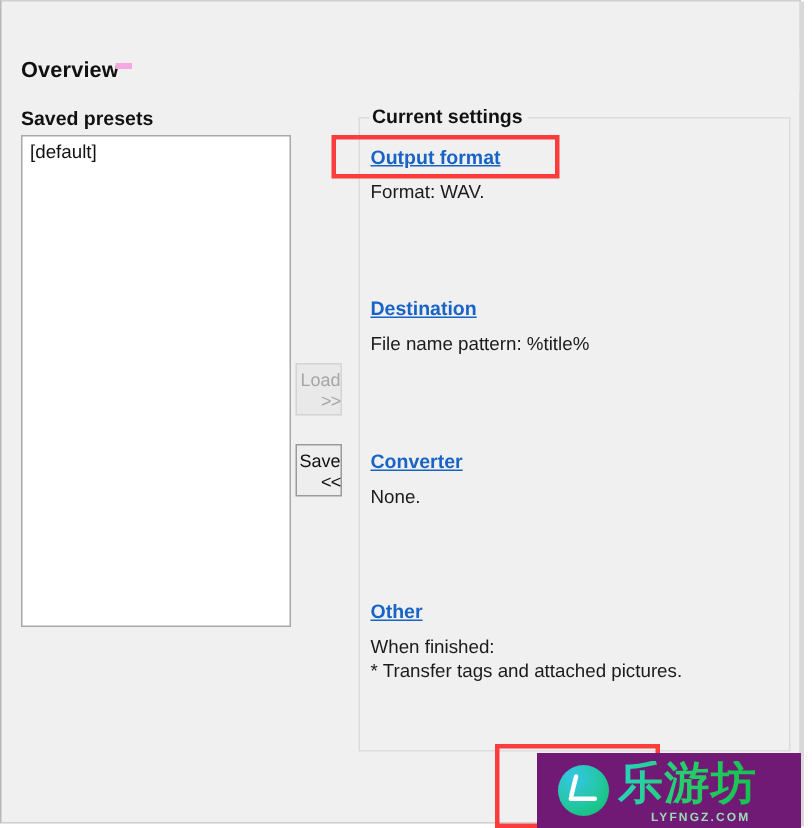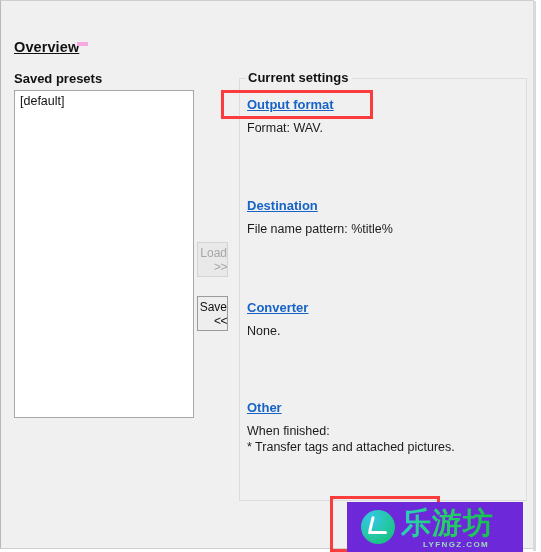--- a/index.html
+++ b/index.html
@@ -69,21 +69,20 @@
     width: 532px; height: 27px;
     background: #f0f0f0;
   }
   #page-title {
     position: absolute;
     left: 13px; top: 38px;
     font-size: 14.5px;
     font-weight: 700;
     color: #111;
     letter-spacing: .1px;
-    text-decoration: underline;
   }
   #title-artifact {
     position: absolute;
     left: 76px; top: 41px;
     width: 11px; height: 4px;
     background: #f5a9e0;
   }
 
   
   #saved-presets-label {
@@ -196,23 +195,23 @@
     border: 3px solid #fa3c3c;
     box-sizing: border-box;
     pointer-events: none;
   }
   #redbox-output { left: 221px; top: 90px; width: 152px; height: 29px; }
   #redbox-bottom { left: 330px; top: 496px; width: 110px; height: 56px; }
 
   
   #watermark {
     position: absolute;
-    left: 347px; top: 502px;
+    left: 358px; top: 502px;
     width: 176px; height: 50px;
-    background: #6d28d9;
+    background: #701a75;
     overflow: hidden;
   }
   #wm-mark {
     position: absolute;
     left: 14px; top: 8px;
     width: 34px; height: 34px;
     border-radius: 50%;
     background: radial-gradient(circle at 30% 25%, #35c6e8 0%, #22c7a0 55%, #0fbe63 100%);
   }
   #wm-mark::before {

